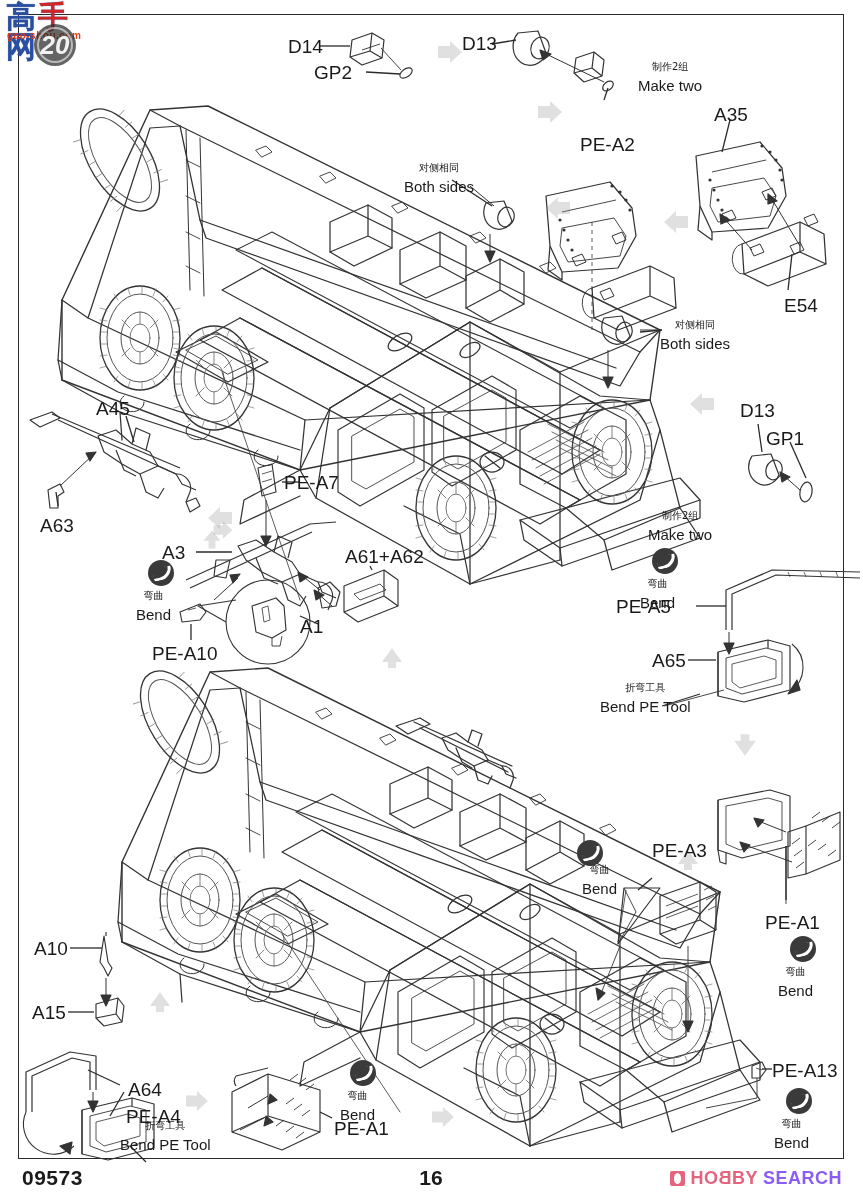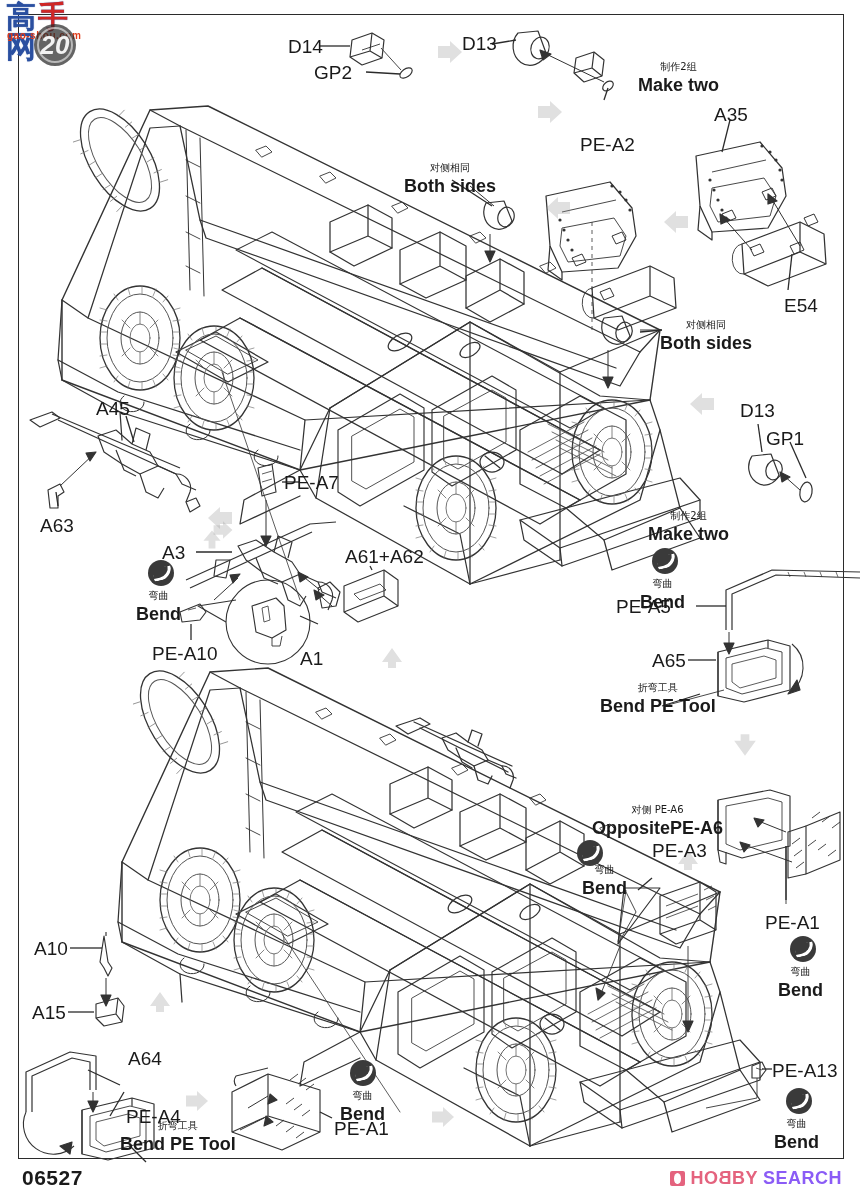--- a/index.html
+++ b/index.html
@@ -39,21 +39,21 @@
   }
 
   
   .lbl{
     position:absolute;font-size:19px;line-height:21px;white-space:nowrap;
     font-family:"Liberation Sans",sans-serif;color:#1a1a1a;
   }
   .cn{font-family:"DejaVu Sans",sans-serif;font-size:14px;line-height:16px;}
   .stack{position:absolute;white-space:nowrap;text-align:center;}
   .stack .cn{display:block;font-size:10px;line-height:16px;}
-  .stack .en{display:block;font-size:18px;line-height:21px;font-weight:bold;}
+  .stack .en{display:block;font-size:15px;line-height:21px;}
 
   
   .bendicon{
     position:absolute;width:26px;height:26px;border-radius:50%;background:#3a3a3a;
   }
   .bendicon::before{
     content:"";position:absolute;left:5px;top:7px;width:16px;height:10px;
     border-bottom:3px solid #fff;border-right:3px solid #fff;
     border-radius:0 0 14px 2px;transform:rotate(-12deg);
   }
@@ -720,21 +720,21 @@
   <div class="stack" style="left:648px;top:508px;">
     <span class="cn">制作2组</span>
     <span class="en">Make two</span>
   </div>
 
   <span class="lbl" style="left:96px;top:398px;">A45</span>
   <span class="lbl" style="left:40px;top:515px;">A63</span>
   <span class="lbl" style="left:284px;top:472px;">PE-A7</span>
   <span class="lbl" style="left:162px;top:542px;">A3</span>
   <span class="lbl" style="left:345px;top:546px;">A61+A62</span>
-  <span class="lbl" style="left:300px;top:648px;">A1</span>
+  <span class="lbl" style="left:300px;top:616px;">A1</span>
   <span class="lbl" style="left:152px;top:643px;">PE-A10</span>
 
   <div class="bendicon" style="left:148px;top:560px;"></div>
   <div class="stack" style="left:136px;top:588px;">
     <span class="cn">弯曲</span>
     <span class="en">Bend</span>
   </div>
 
   <div class="bendicon" style="left:652px;top:548px;"></div>
   <div class="stack" style="left:640px;top:576px;">
@@ -742,65 +742,62 @@
     <span class="en">Bend</span>
   </div>
   <span class="lbl" style="left:616px;top:596px;">PE-A5</span>
   <span class="lbl" style="left:652px;top:650px;">A65</span>
 
   <div class="stack" style="left:600px;top:680px;">
     <span class="cn">折弯工具</span>
     <span class="en">Bend PE Tool</span>
   </div>
 
-  <div class="stack" style="left:592px;top:802px;">
-    <span class="cn">对侧 PE-A6</span>
-    <span class="en">OppositePE-A6</span>
-  </div>
   <div class="bendicon" style="left:577px;top:840px;"></div>
   <span class="lbl" style="left:610px;top:840px;margin-left:42px;">PE-A3</span>
   <div class="stack" style="left:582px;top:862px;">
     <span class="cn">弯曲</span>
     <span class="en">Bend</span>
   </div>
 
   <span class="lbl" style="left:765px;top:912px;">PE-A1</span>
   <div class="bendicon" style="left:790px;top:936px;"></div>
   <div class="stack" style="left:778px;top:964px;">
     <span class="cn">弯曲</span>
     <span class="en">Bend</span>
   </div>
 
   <span class="lbl" style="left:34px;top:938px;">A10</span>
   <span class="lbl" style="left:32px;top:1002px;">A15</span>
 
   <span class="lbl" style="left:126px;top:1074px;margin-top:32px;">PE-A4</span>
   <span class="lbl" style="left:128px;top:1082px;"></span>
-  <span class="lbl" style="left:128px;top:1048px;">A64</span>
+  <span class="lbl" style="left:128px;top:1079px;">A64</span>
   <div class="stack" style="left:120px;top:1118px;">
     <span class="cn">折弯工具</span>
     <span class="en">Bend PE Tool</span>
   </div>
 
   <div class="bendicon" style="left:350px;top:1060px;"></div>
   <div class="stack" style="left:340px;top:1088px;">
     <span class="cn">弯曲</span>
     <span class="en">Bend</span>
   </div>
   <span class="lbl" style="left:334px;top:1118px;">PE-A1</span>
 
   <span class="lbl" style="left:772px;top:1060px;">PE-A13</span>
   <div class="bendicon" style="left:786px;top:1088px;"></div>
   <div class="stack" style="left:774px;top:1116px;">
     <span class="cn">弯曲</span>
     <span class="en">Bend</span>
   </div>
 
   <div class="footer">
-    <span class="kit">06527</span>
+    <span class="kit">09573</span>
+    <span class="pg">16</span>
     <span class="hs">
       <span class="mark"></span>
       <span class="t1">HO<span class="rev">B</span>BY</span>
       <span class="t2">SEARCH</span>
     </span>
   </div>
 
 </div>
 
 </body></html>

